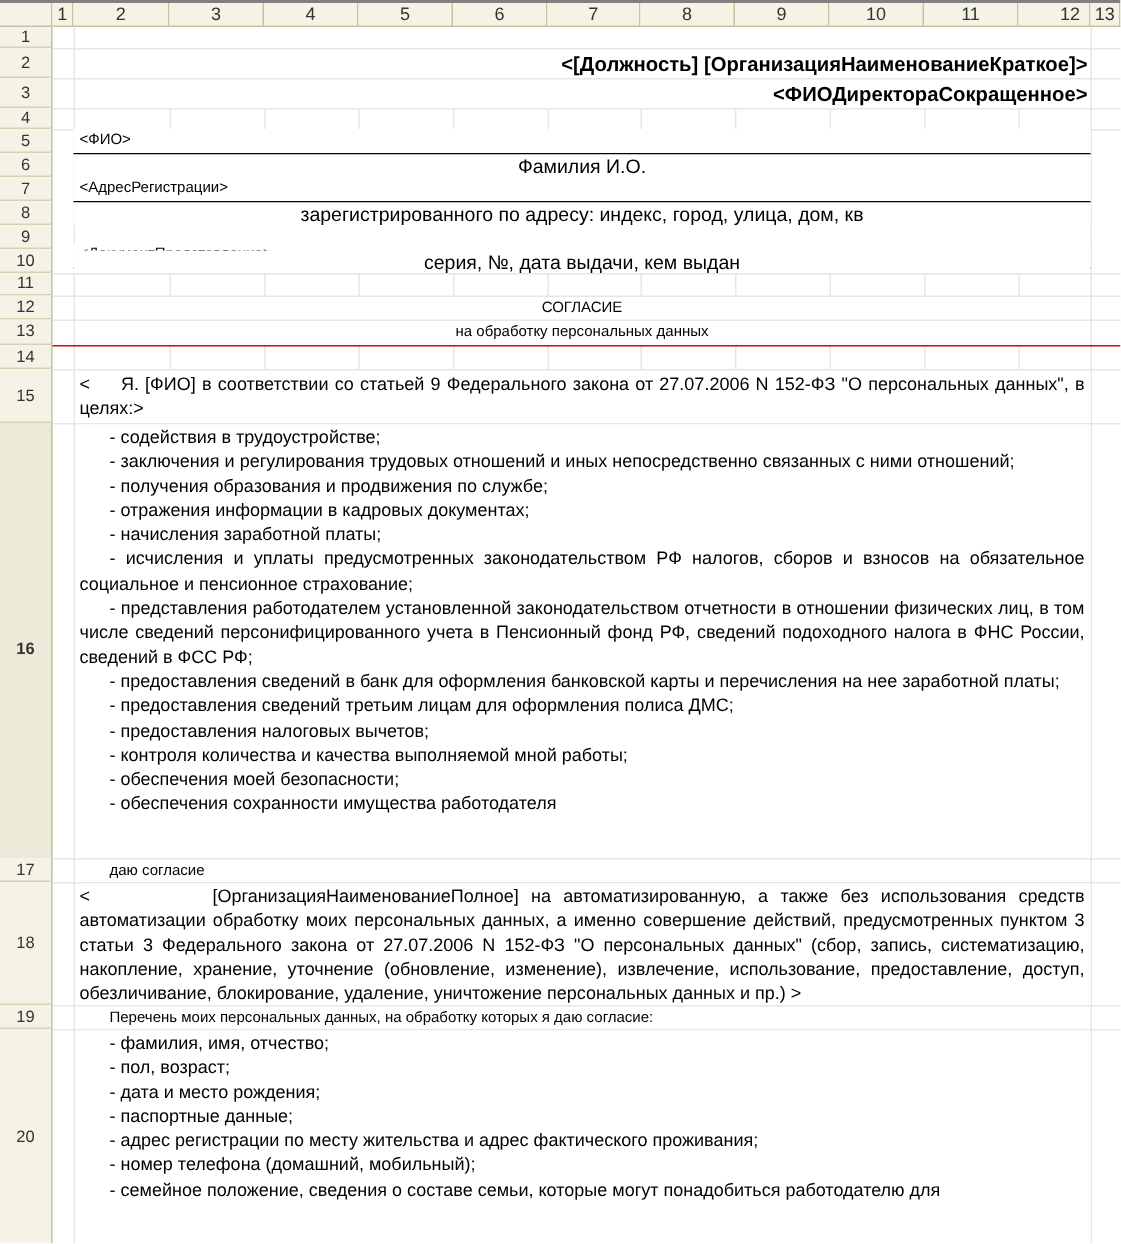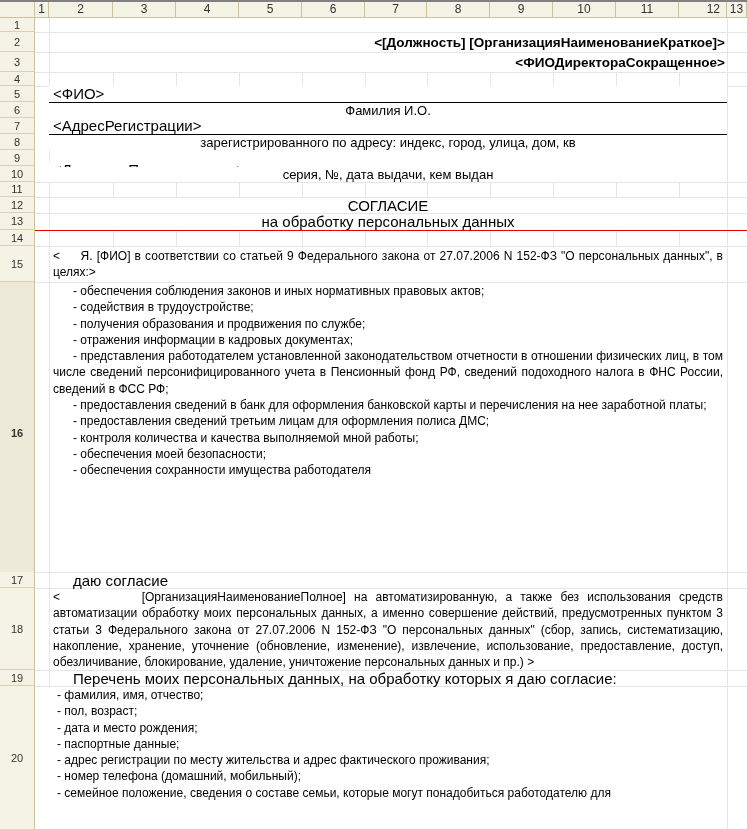--- a/index.html
+++ b/index.html
@@ -4,21 +4,21 @@
 <style>
   html, body { margin:0; padding:0; }
   body { width:747px; height:829px; overflow:hidden; background:#ffffff; font-family:"Liberation Sans", sans-serif; position:relative; }
   .topbar { position:absolute; left:0; top:0; width:747px; height:2px; background:#808080; }
   .colhdr { position:absolute; top:2px; height:16px; background:#f5f3e6; border-right:1px solid #c8c2a0; border-bottom:1px solid #c8c2a0; box-sizing:border-box; font-size:12px; color:#333; text-align:center; line-height:15px; }
   .corner { position:absolute; left:0; top:2px; width:35px; height:16px; background:#f5f3e6; border-right:1px solid #c8c2a0; border-bottom:1px solid #c8c2a0; box-sizing:border-box; }
   .rowhdr { position:absolute; left:0; width:35px; background:#f5f3e6; border-right:1px solid #c8c2a0; border-bottom:1px solid #d8d2b4; box-sizing:border-box; font-size:11px; color:#333; display:flex; align-items:center; justify-content:center; }
   .rowhdr.selected { background:#ece9d8; font-weight:bold; }
   .gridline-v { position:absolute; width:1px; background:#e6e6e6; }
   .gridline-h { position:absolute; height:1px; background:#e6e6e6; left:35px; width:712px; }
-  .cell { position:absolute; box-sizing:border-box; font-size:15px; color:#000; }
+  .cell { position:absolute; box-sizing:border-box; font-size:10px; color:#000; }
   .right-bold { text-align:right; font-weight:bold; font-size:13.5px; }
   .line-below { border-bottom:1px solid #000; }
   .center { text-align:center; }
   .small { font-size:13px; }
   .para { font-size:12px; line-height:16.3px; text-align:justify; padding-right:4px; }
   .para p { margin:0; text-indent:20px; }
   .redline { position:absolute; left:35px; width:712px; height:1px; background:#e00000; }
   .whitebg { background:#fff; }
 </style>
 </head>
@@ -121,39 +121,42 @@
 <div class="cell line-below whitebg" style="left:49px;top:162px;width:678px;height:17px;line-height:16px;padding-left:4px">&lt;ДокументПредставление&gt;</div>
 <div class="cell center small whitebg" style="left:49px;top:167px;width:678px;height:15px;line-height:15px">серия, №, дата выдачи, кем выдан</div>
 
 <div class="cell center" style="left:49px;top:198px;width:678px;height:15px;line-height:15px">СОГЛАСИЕ</div>
 <div class="cell center" style="left:49px;top:214px;width:678px;height:16px;line-height:16px">на обработку персональных данных</div>
 <div class="redline" style="top:230px"></div>
 
 <div class="cell para whitebg" style="left:53px;top:248px;width:674px;height:34px;white-space:pre-wrap">&lt;     Я. [ФИО] в соответствии со статьей 9 Федерального закона от 27.07.2006 N 152-ФЗ "О персональных данных", в целях:&gt;</div>
 
 <div class="cell para whitebg" style="left:53px;top:283px;width:674px;height:288px">
-  <p>- обеспечения соблюдения законов и иных нормативных правовых актов;</p>
   <p>- содействия в трудоустройстве;</p>
+  <p>- заключения и регулирования трудовых отношений и иных непосредственно связанных с ними отношений;</p>
   <p>- получения образования и продвижения по службе;</p>
   <p>- отражения информации в кадровых документах;</p>
+  <p>- начисления заработной платы;</p>
+  <p>- исчисления и уплаты предусмотренных законодательством РФ налогов, сборов и взносов на обязательное социальное и пенсионное страхование;</p>
   <p>- представления работодателем установленной законодательством отчетности в отношении физических лиц, в том числе сведений персонифицированного учета в Пенсионный фонд РФ, сведений подоходного налога в ФНС России, сведений в ФСС РФ;</p>
   <p>- предоставления сведений в банк для оформления банковской карты и перечисления на нее заработной платы;</p>
   <p>- предоставления сведений третьим лицам для оформления полиса ДМС;</p>
+  <p>- предоставления налоговых вычетов;</p>
   <p>- контроля количества и качества выполняемой мной работы;</p>
   <p>- обеспечения моей безопасности;</p>
   <p>- обеспечения сохранности имущества работодателя</p>
 </div>
 
 <div class="cell" style="left:73px;top:573px;width:600px;height:15px;line-height:15px;font-weight:normal">даю согласие</div>
 
 <div class="cell para whitebg" style="left:53px;top:589px;width:674px;height:81px;white-space:pre-wrap">&lt;          [ОрганизацияНаименованиеПолное] на автоматизированную, а также без использования средств автоматизации обработку моих персональных данных, а именно совершение действий, предусмотренных пунктом 3 статьи 3 Федерального закона от 27.07.2006 N 152-ФЗ "О персональных данных" (сбор, запись, систематизацию, накопление, хранение, уточнение (обновление, изменение), извлечение, использование, предоставление, доступ, обезличивание, блокирование, удаление, уничтожение персональных данных и пр.) &gt;</div>
 
 <div class="cell" style="left:73px;top:671px;width:640px;height:15px;line-height:15px">Перечень моих персональных данных, на обработку которых я даю согласие:</div>
 
-<div class="cell para whitebg" style="left:37px;top:687px;width:674px;height:142px;overflow:hidden">
+<div class="cell para whitebg" style="left:53px;top:687px;width:674px;height:142px;overflow:hidden">
   <p>- фамилия, имя, отчество;</p>
   <p>- пол, возраст;</p>
   <p>- дата и место рождения;</p>
   <p>- паспортные данные;</p>
   <p>- адрес регистрации по месту жительства и адрес фактического проживания;</p>
   <p>- номер телефона (домашний, мобильный);</p>
   <p>- семейное положение, сведения о составе семьи, которые могут понадобиться работодателю для</p>
 </div>
 
 </body></html>

